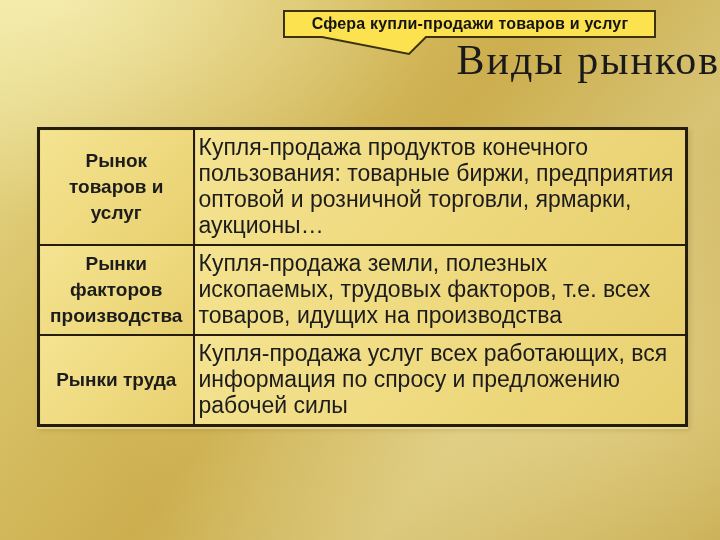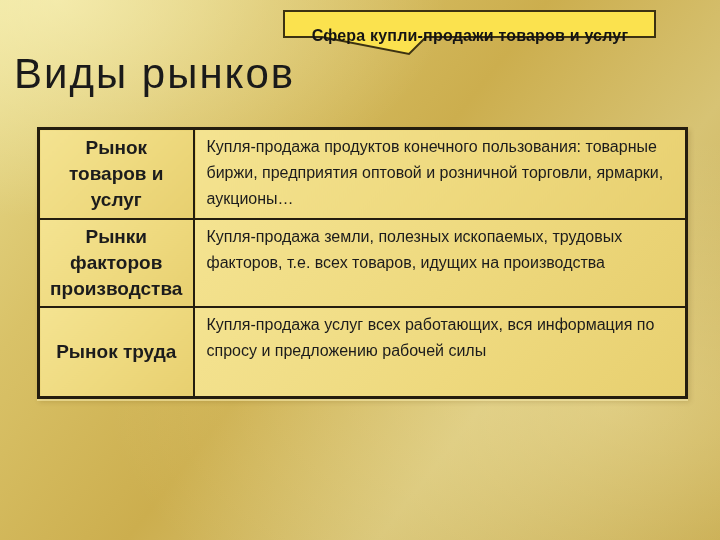--- a/index.html
+++ b/index.html
@@ -10,44 +10,45 @@
     font-family:"Liberation Sans", sans-serif;
     background:
       radial-gradient(120% 90% at 8% 0%, rgba(255,250,200,0.55) 0%, rgba(255,250,200,0) 45%),
       radial-gradient(140% 100% at 85% 75%, rgba(255,246,190,0.35) 0%, rgba(255,246,190,0) 50%),
       linear-gradient(128deg, #e9dd90 0%, #d9c268 24%, #ccae4e 48%, #d7c374 70%, #c3a546 100%);
   }
   
   .callout{position:absolute;left:281px;top:8px;width:378px;height:50px;}
   .callout svg{display:block;}
   .callout-text{
-    position:absolute;left:281px;top:22px;width:378px;height:28px;
+    position:absolute;left:281px;top:10px;width:378px;height:28px;
     display:flex;align-items:center;justify-content:center;
     font-size:16px;font-weight:bold;color:#141414;letter-spacing:0.2px;
     white-space:nowrap;
   }
   
   .title{
-    position:absolute;top:50px;left:0;width:720px;
-    text-align:left;padding-left:14px;box-sizing:border-box;
+    position:absolute;top:36px;left:0;width:720px;
+    text-align:right;padding-left:14px;box-sizing:border-box;
     font-size:42px;letter-spacing:2px;color:#1a1a1a;
     font-weight:400;
+    font-family:Liberation Serif, serif;
   }
   
   .market-table{
     position:absolute;left:37px;top:127px;width:648px;
     border-collapse:collapse;table-layout:fixed;
     box-shadow:0 2px 0 rgba(255,244,180,0.55), 2px 3px 5px rgba(90,60,0,0.18);
   }
   .market-table td{
     border:2px solid #241d0e;
     background:linear-gradient(135deg,#f4e391 0%, #eed97e 55%, #e7cf6f 100%);
     color:#1c1c1c;
-    font-size:16px;line-height:26px;
-    padding:4px 8px 6px 12px;
+    font-size:23px;line-height:26px;
+    padding:4px 8px 6px 4px;
     vertical-align:top;
     box-sizing:border-box;
   }
   .market-table{border:3px solid #241d0e;}
   .market-table td.term{
     font-weight:bold;text-align:center;vertical-align:middle;
     font-size:19px;
     padding:4px 6px;
   }
   .col-term{width:155px;}
@@ -75,19 +76,19 @@
     <tbody>
       <tr style="height:88px;margin-top:24px;">
         <td class="term">Рынок товаров и услуг</td>
         <td class="def">Купля-продажа продуктов конечного пользования: товарные биржи, предприятия оптовой и розничной торговли, ярмарки, аукционы…</td>
       </tr>
       <tr style="height:88px;">
         <td class="term">Рынки факторов производства</td>
         <td class="def">Купля-продажа земли, полезных ископаемых, трудовых факторов, т.е. всех товаров, идущих на производства</td>
       </tr>
       <tr style="height:90px;">
-        <td class="term">Рынок труда</td>
+        <td class="term">Рынки труда</td>
         <td class="def">Купля-продажа услуг всех работающих, вся информация по спросу и предложению рабочей силы</td>
       </tr>
     </tbody>
   </table>
 
 </div>
 
 </body></html>

